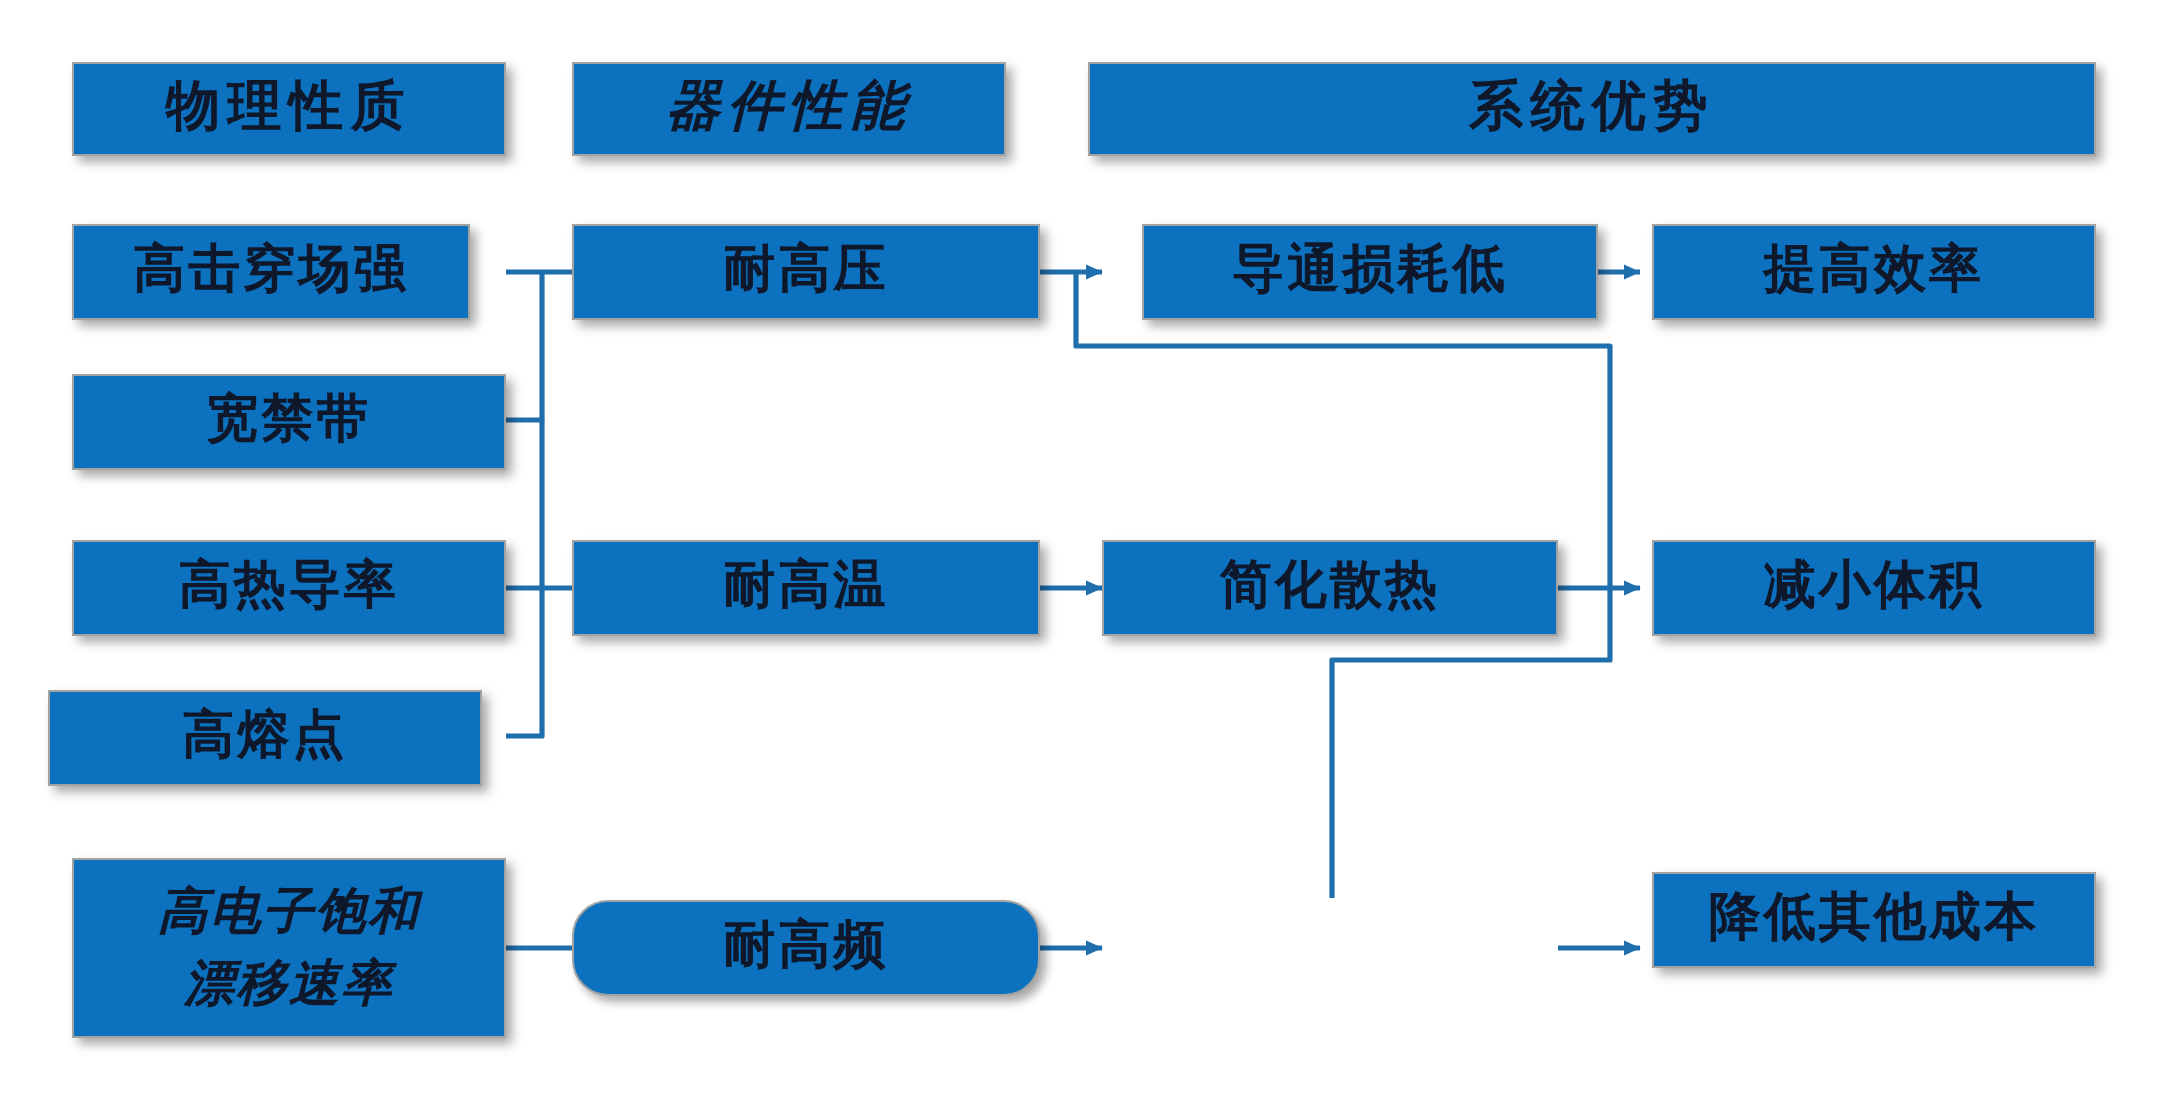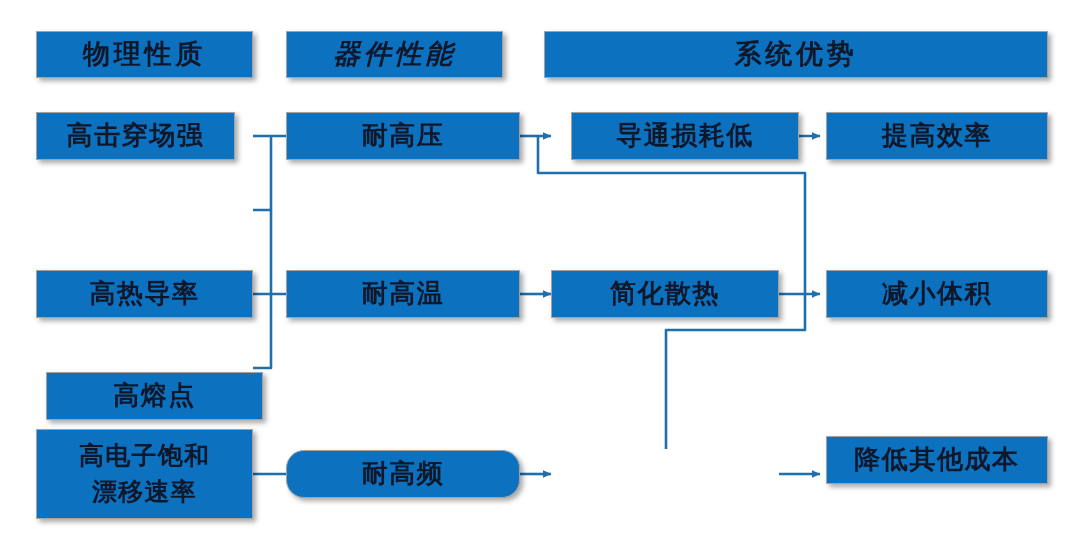--- a/index.html
+++ b/index.html
@@ -108,30 +108,33 @@
   </div>
 
   <div class="node header" style="left:544px; top:31px;  width:504px; height:47px;">
     <span class="lbl">系统优势</span>
   </div>
 
   <div class="node cell" style="left:36px; top:112px; width:199px; height:48px;">
     <span class="lbl">高击穿场强</span>
   </div>
 
+  <div class="node cell" style="left:36px; top:187px; width:217px; height:48px;">
+    <span class="lbl">宽禁带</span>
+  </div>
 
   <div class="node cell" style="left:36px; top:270px; width:217px; height:48px;">
     <span class="lbl">高热导率</span>
   </div>
 
-  <div class="node cell" style="left:46px; top:345px; width:217px; height:48px;margin-top:27px;">
+  <div class="node cell" style="left:24px; top:345px; width:217px; height:48px;">
     <span class="lbl">高熔点</span>
   </div>
 
-  <div class="node cell two-line" style="left:36px; top:429px; width:217px; height:90px;">
+  <div class="node cell two-line" style="left:36px; top:429px; width:217px; height:90px;font-style:italic;">
     <span class="lbl">高电子饱和
 漂移速率</span>
   </div>
 
   <div class="node cell" style="left:286px; top:270px; width:234px; height:48px;">
     <span class="lbl">耐高温</span>
   </div>
 
   <div class="node cell" style="left:286px; top:112px; width:234px; height:48px;">
     <span class="lbl">耐高压</span>

